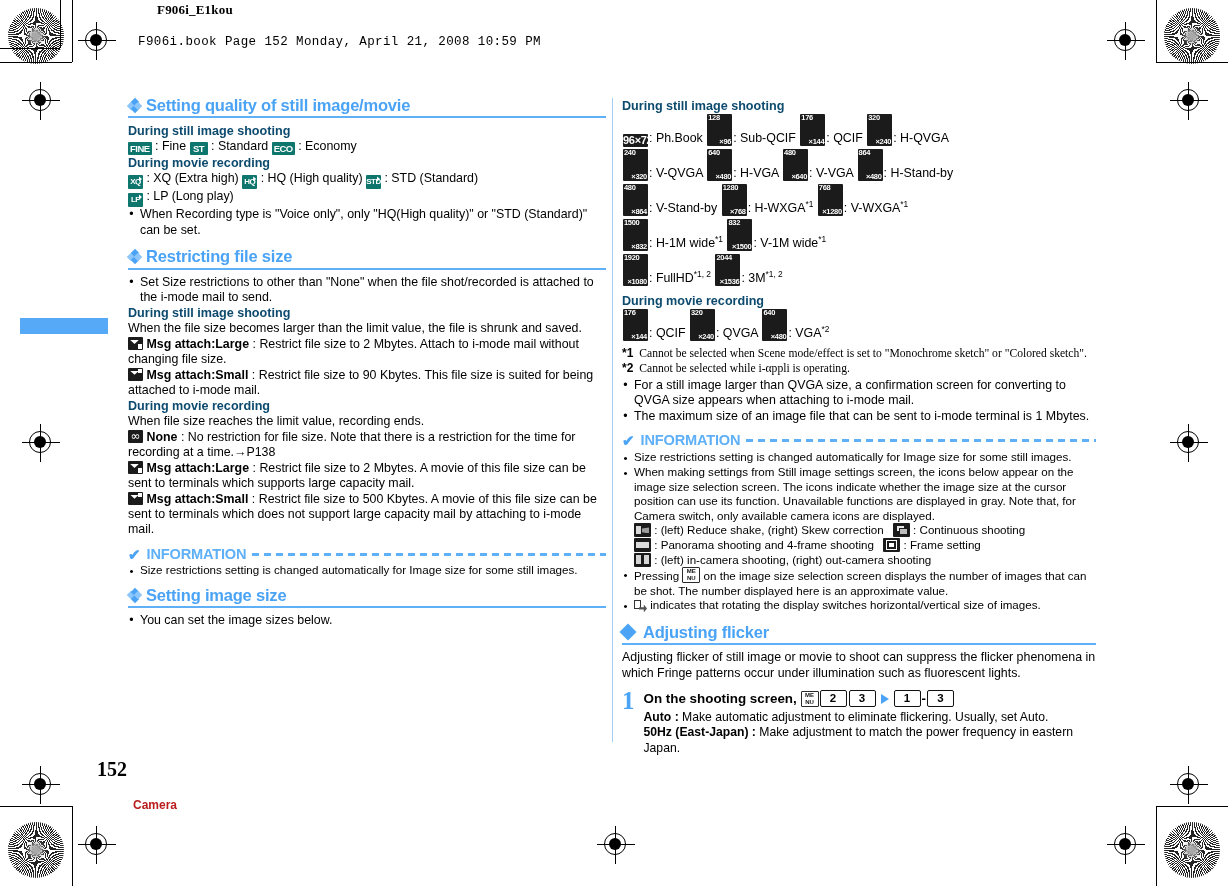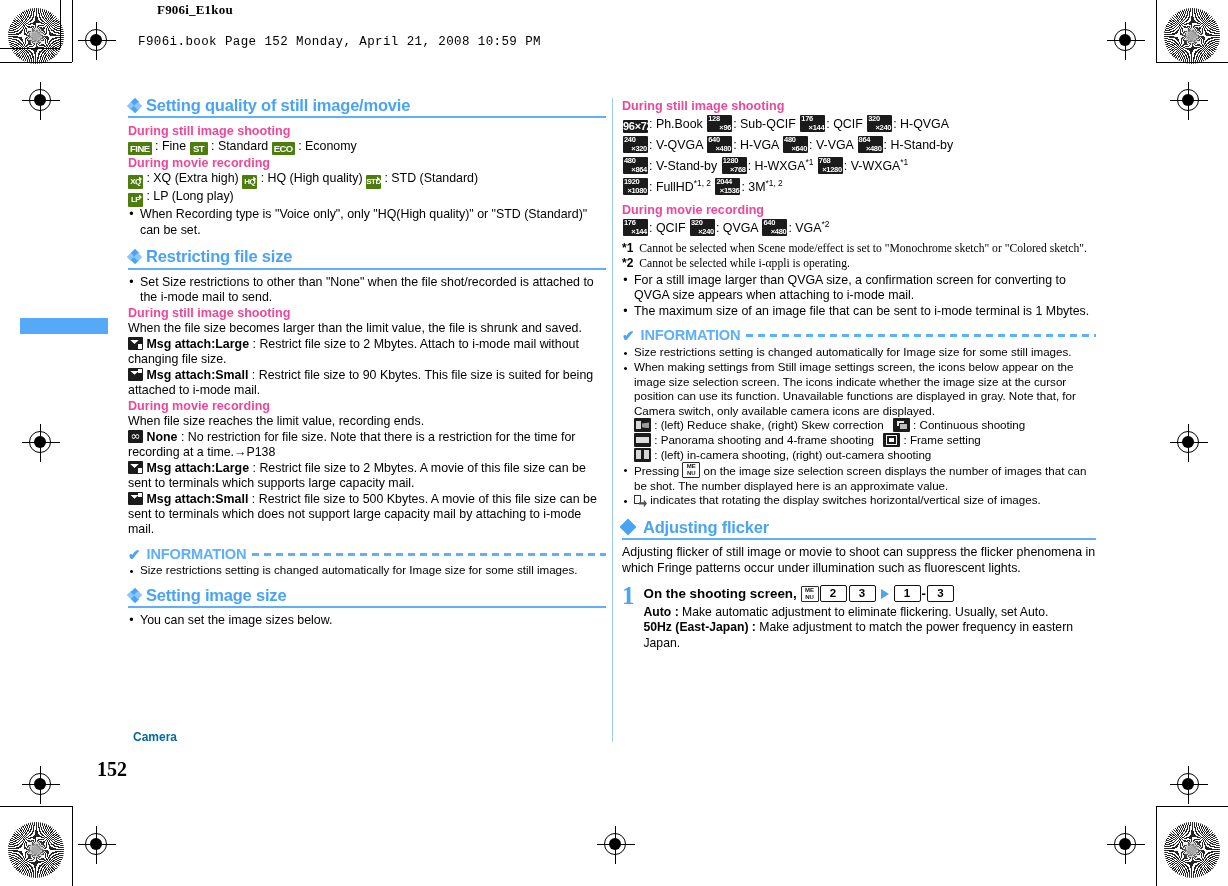--- a/index.html
+++ b/index.html
@@ -49,47 +49,47 @@
     display:flex;align-items:center;gap:5px;}
   .diamond4{display:inline-block;width:13px;height:13px;position:relative;flex:none;}
   .diamond4 i{position:absolute;width:6px;height:6px;background:#4aa3f5;transform:rotate(45deg);}
   .diamond4 i:nth-child(1){left:0;top:3.5px;background:#8dc6fa;}
   .diamond4 i:nth-child(2){left:3.5px;top:0;}
   .diamond4 i:nth-child(3){left:3.5px;top:7px;}
   .diamond4 i:nth-child(4){left:7px;top:3.5px;background:#8dc6fa;}
   .diamond1{display:inline-block;width:12px;height:12px;background:#4aa3f5;transform:rotate(45deg);flex:none;margin-right:4px;}
   .secline{height:2px;background:#5fb0f7;margin:3px 0 5px 0;}
 
-  h3.sub{margin:0;color:#ec4899;font-size:12.6px;font-weight:700;line-height:16px;}
+  h3.sub{margin:0;color:#0c4a6e;font-size:12.6px;font-weight:700;line-height:16px;}
 
   p{margin:0;}
   .bul{display:flex;gap:5px;margin:0;}
   .bul .dot{flex:none;width:7px;text-align:center;line-height:15.4px;}
   .bul .txt{flex:1;}
   .ind{padding-left:12px;}
 
   
-  .pict{display:inline-block;vertical-align:-2px;background:#4d7c0f;color:#fff;
+  .pict{display:inline-block;vertical-align:-2px;background:#0f766e;color:#fff;
     font-family:"Liberation Sans",sans-serif;font-weight:700;text-align:center;
     letter-spacing:-.5px;border-radius:1px;}
   .p-qual{height:13px;line-height:13px;font-size:9.5px;padding:0 2px;min-width:14px;}
   .p-mov{height:14px;width:15px;line-height:14px;font-size:8px;position:relative;}
   .p-mov::after{content:"";position:absolute;right:1px;top:1px;width:3px;height:5px;
     background:#fff;clip-path:polygon(0 0,100% 50%,0 100%);}
   .p-inf{height:13px;width:15px;vertical-align:-2px;display:inline-block;background:#1b1b1b;position:relative;border-radius:1px;}
   .p-inf.none::after{content:"\221E";position:absolute;inset:0;color:#fff;font-size:12px;
     line-height:13px;text-align:center;font-family:"DejaVu Sans",sans-serif;}
   .p-inf.mailL::after,.p-inf.mailS::after{content:"";position:absolute;left:2px;top:3px;
     width:9px;height:7px;background:#fff;clip-path:polygon(0 0,100% 0,50% 60%);}
   .p-inf.mailL::before{content:"";position:absolute;right:1px;bottom:1px;width:4px;height:5px;background:#fff;}
   .p-inf.mailS::before{content:"";position:absolute;right:1px;top:1px;width:4px;height:4px;background:#fff;}
 
   
   .p-size{display:inline-block;vertical-align:-4px;background:#1b1b1b;color:#fff;
-    width:25px;height:17px;position:relative;border-radius:1px;margin:0 1px;}
+    width:25px;height:32px;position:relative;border-radius:1px;margin:0 1px;}
   .p-size .w{position:absolute;left:1px;top:0px;font-size:7.5px;line-height:8px;font-weight:700;letter-spacing:-.3px;}
   .p-size .h{position:absolute;right:1px;bottom:0px;font-size:7.5px;line-height:8px;font-weight:700;letter-spacing:-.3px;}
   .p-size.one{height:13px;vertical-align:-2px;}
   .p-size.one .w{position:static;display:block;text-align:right;line-height:13px;font-size:11px;}
 
   
   .ic{display:inline-block;vertical-align:-3px;background:#1b1b1b;width:17px;height:14px;position:relative;border-radius:1px;}
   .ic.shake::before{content:"";position:absolute;left:2px;top:3px;width:5px;height:8px;background:#d9d9d9;}
   .ic.shake::after{content:"";position:absolute;right:2px;top:4px;width:7px;height:6px;background:#9c9c9c;
     clip-path:polygon(0 20%,100% 0,100% 100%,0 80%);}
@@ -132,21 +132,21 @@
   sup{font-size:8.4px;vertical-align:super;line-height:0;}
 
   
   .step{display:flex;gap:9px;margin-top:9px;}
   .stepnum{flex:none;color:#4aa3f5;font-size:25px;font-weight:700;line-height:21px;font-family:"Liberation Serif",serif;}
   .steptitle{font-size:13.4px;font-weight:700;display:flex;align-items:center;flex-wrap:wrap;}
   .stepbody{font-size:12.2px;line-height:15.4px;margin-top:3px;}
 
   
   .pagenum{position:absolute;left:97px;top:758px;font-size:20px;font-weight:700;font-family:"Liberation Serif",serif;}
-  .chaptername{position:absolute;left:133px;top:730px;font-size:12px;font-weight:700;color:#0369a1;}
+  .chaptername{position:absolute;left:133px;top:798px;font-size:12px;font-weight:700;color:#b91c1c;}
 
   .sizerow{line-height:21px;}
   .b{font-weight:700;}
 </style>
 </head>
 <body>
 
 <div class="page">
 
   <div class="starburst" style="left:8px;top:8px;"></div>
@@ -374,20 +374,24 @@
       <span class="p-size"><span class="w">480</span><span class="h">×640</span></span><span>: V-VGA</span>
       <span class="p-size"><span class="w">864</span><span class="h">×480</span></span><span>: H-Stand-by</span>
     </div>
 
     <div class="sizerow">
       <span class="p-size"><span class="w">480</span><span class="h">×864</span></span><span>: V-Stand-by</span>
       <span class="p-size"><span class="w">1280</span><span class="h">×768</span></span><span>: H-WXGA</span><sup>*1</sup>
       <span class="p-size"><span class="w">768</span><span class="h">×1280</span></span><span>: V-WXGA</span><sup>*1</sup>
     </div>
 
+    <div class="sizerow">
+      <span class="p-size"><span class="w">1500</span><span class="h">×832</span></span><span>: H-1M wide</span><sup>*1</sup>
+      <span class="p-size"><span class="w">832</span><span class="h">×1500</span></span><span>: V-1M wide</span><sup>*1</sup>
+    </div>
 
     <div class="sizerow">
       <span class="p-size"><span class="w">1920</span><span class="h">×1080</span></span><span>: FullHD</span><sup>*1, 2</sup>
       <span class="p-size"><span class="w">2044</span><span class="h">×1536</span></span><span>: 3M</span><sup>*1, 2</sup>
     </div>
 
     <h3 class="sub" style="margin-top:4px;">During movie recording</h3>
     <div class="sizerow">
       <span class="p-size"><span class="w">176</span><span class="h">×144</span></span><span>: QCIF</span>
       <span class="p-size"><span class="w">320</span><span class="h">×240</span></span><span>: QVGA</span>

